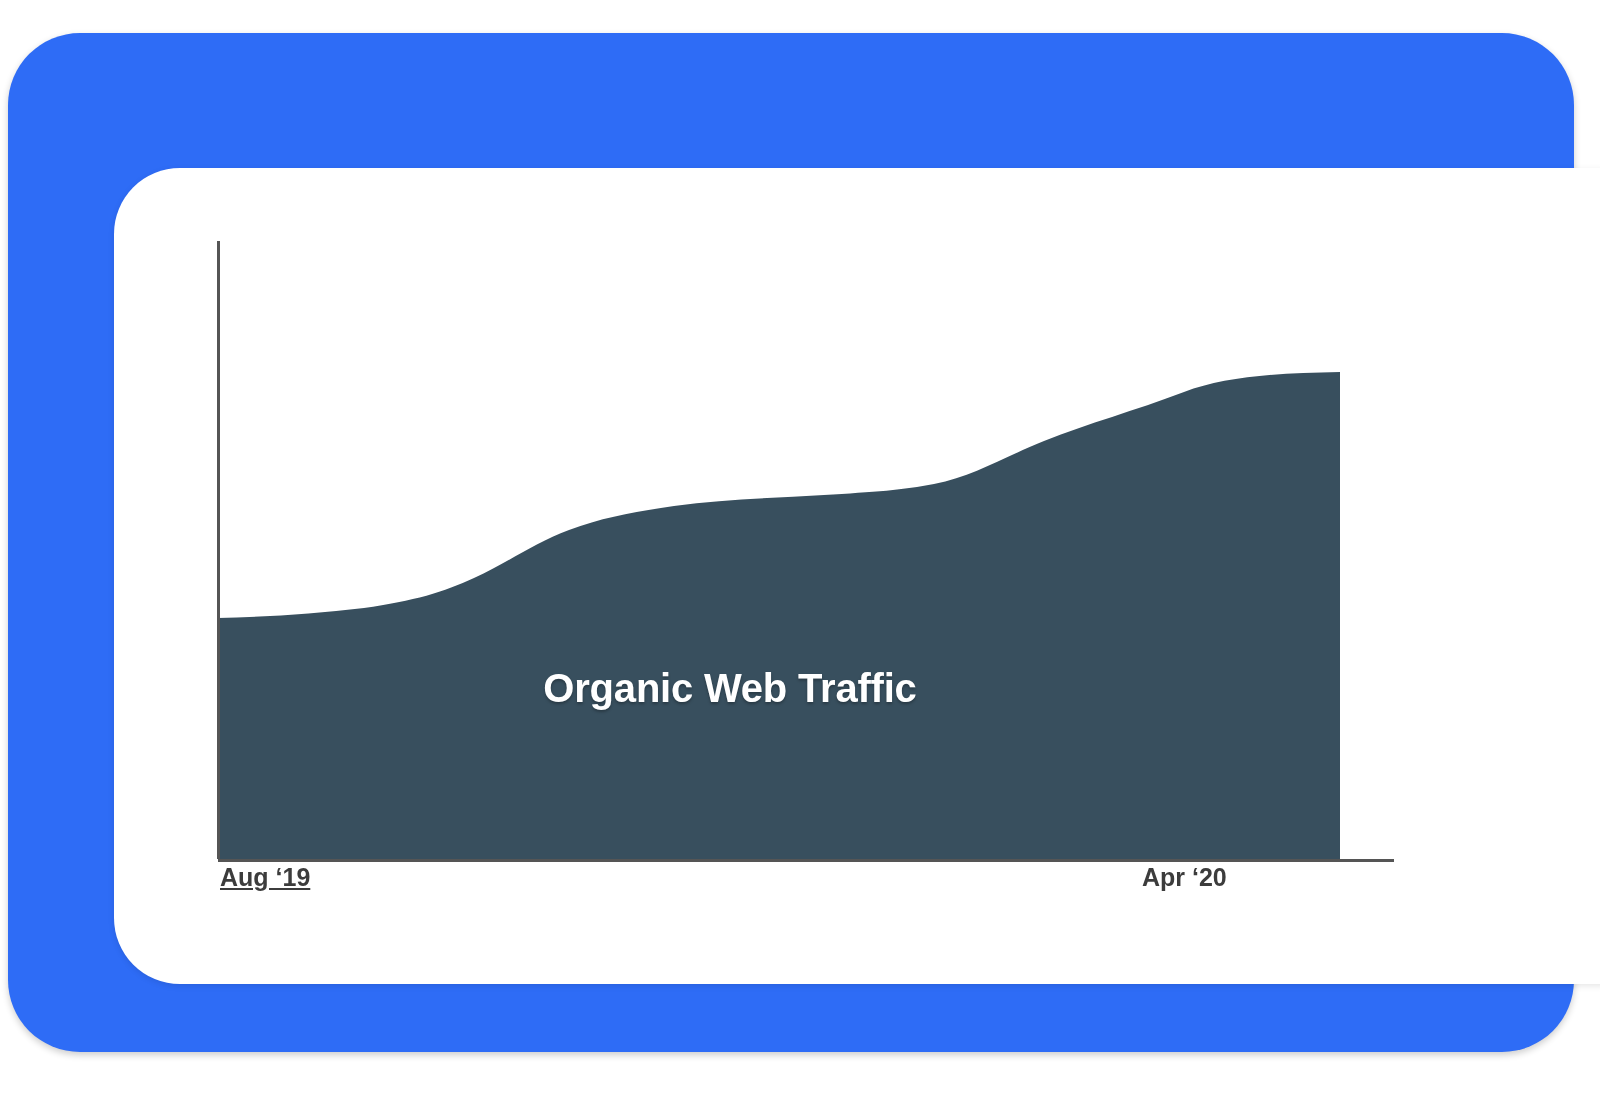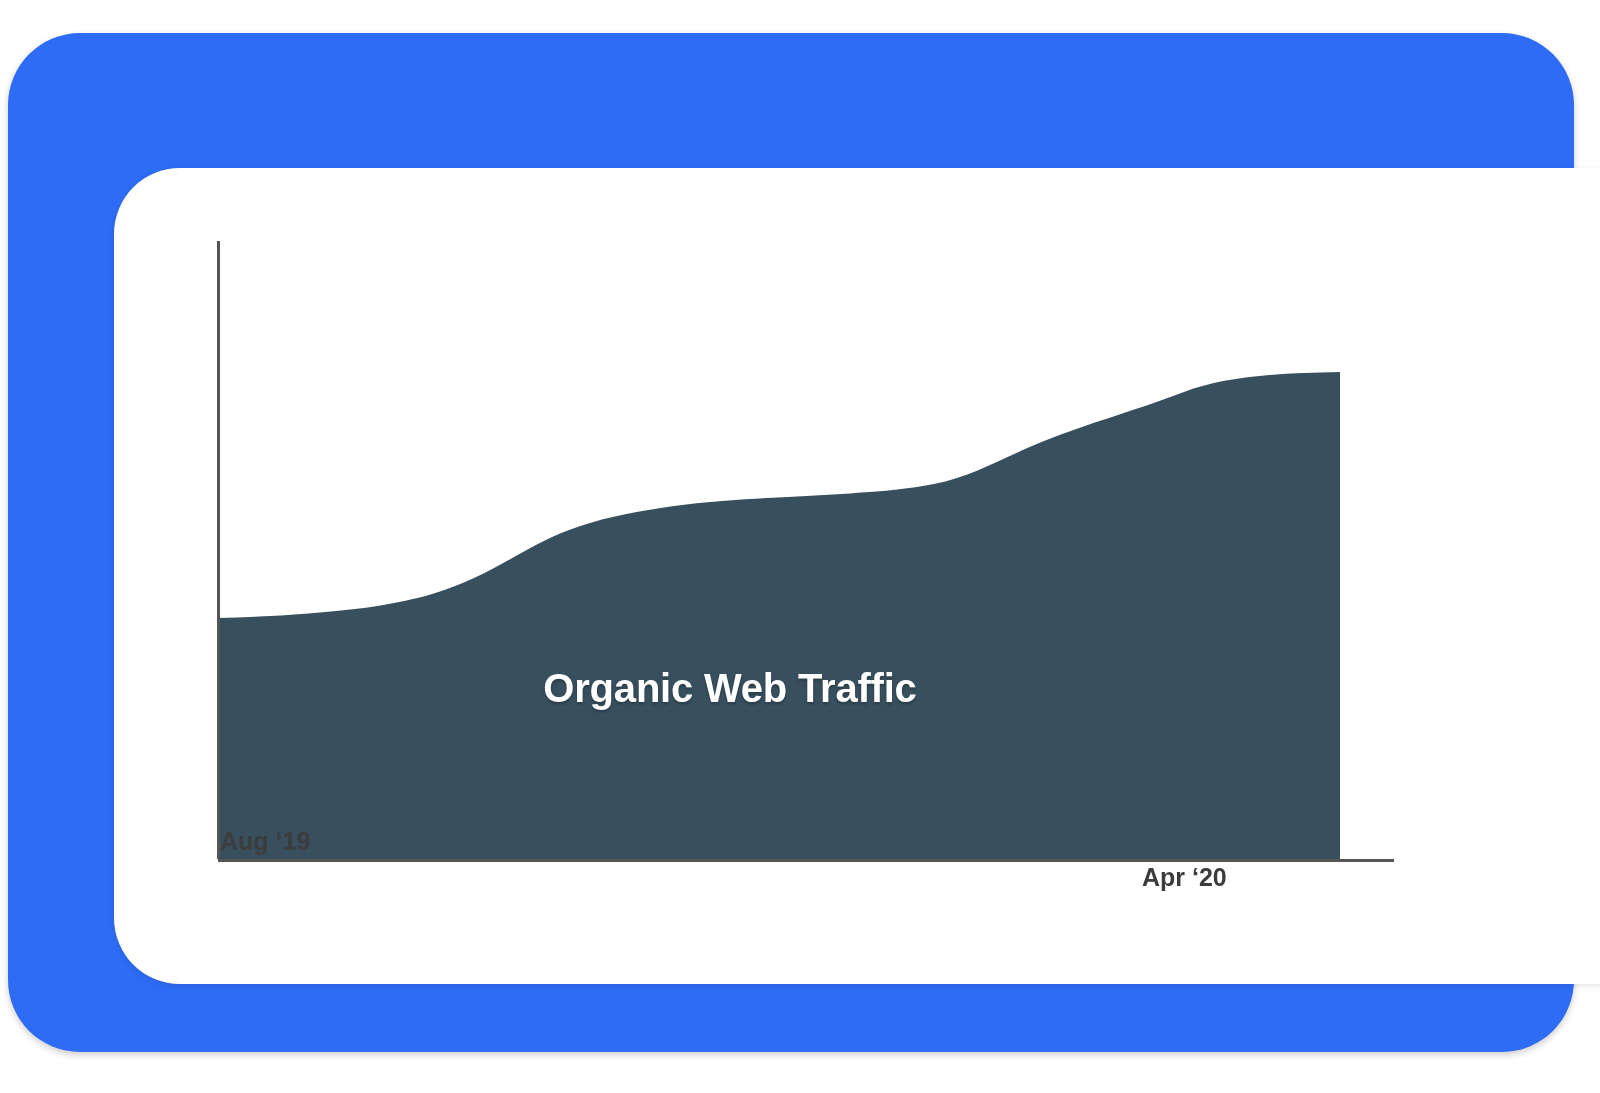--- a/index.html
+++ b/index.html
@@ -85,21 +85,22 @@
   .axis-label {
     position: absolute;
     color: #3c3c3c;
     font-family: "Liberation Sans", sans-serif;
     font-size: 25px;
     font-weight: bold;
     white-space: nowrap;
   }
   #label-start {
     left: 106px;
-    top: 659px;
+    top: 695px;
+    text-decoration: underline;
   }
   #label-end {
     left: 1028px;
     top: 695px;
     text-align: left;
     width: 200px;
   }
 </style>
 </head>
 <body>

